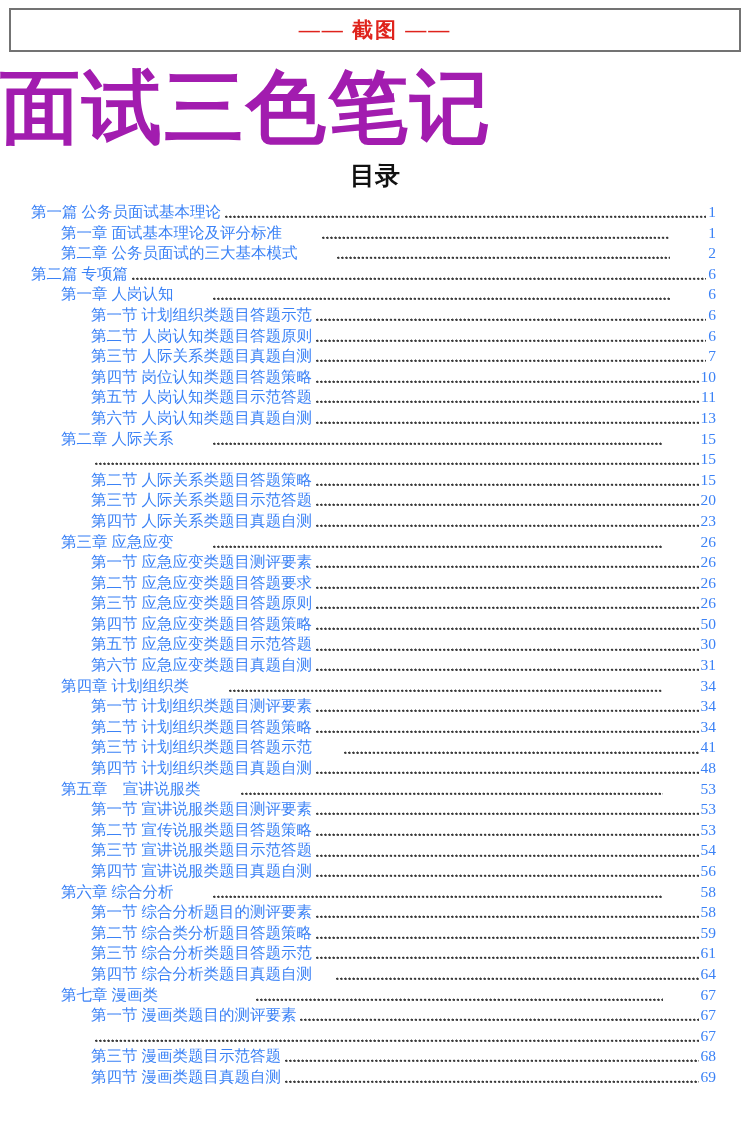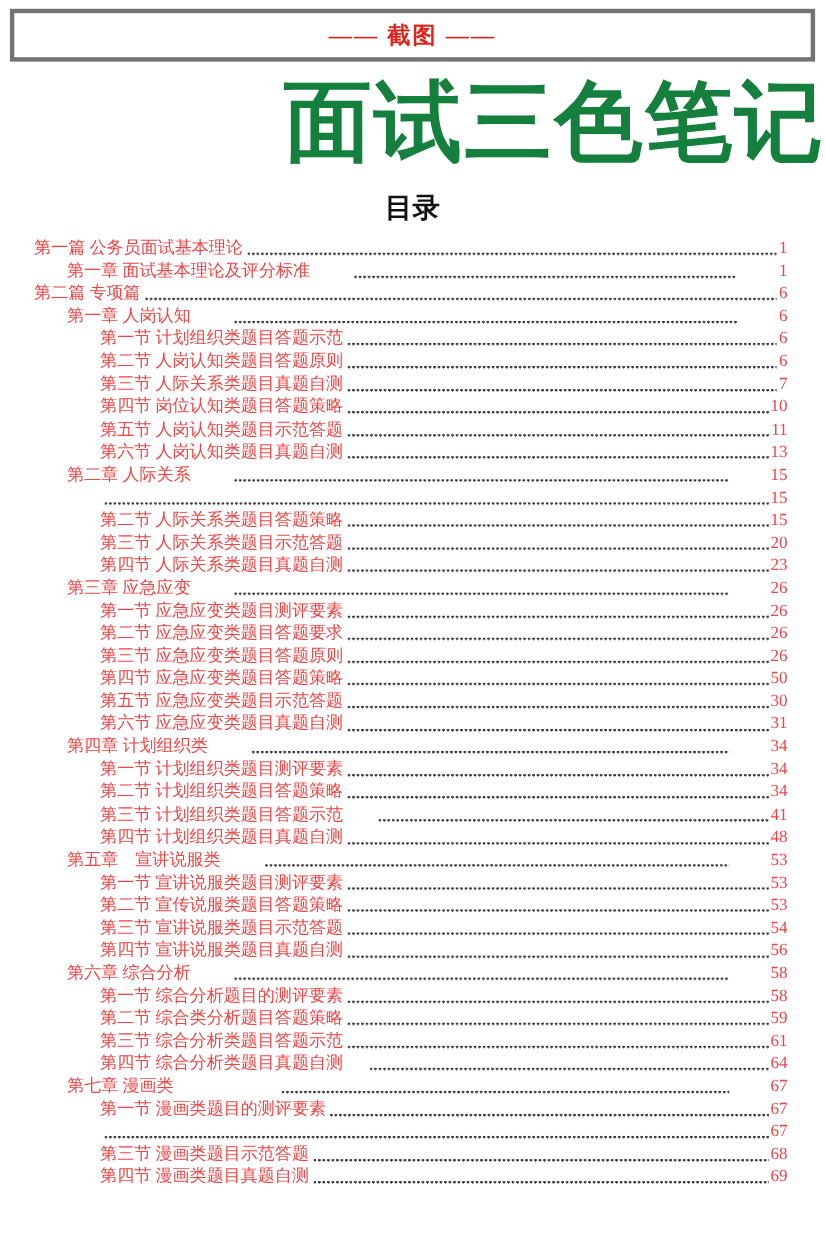--- a/index.html
+++ b/index.html
@@ -3,40 +3,40 @@
 <meta charset="utf-8">
 <style>
   html,body{margin:0;padding:0;}
   body{
     width:750px;height:1122px;background:#ffffff;
     font-family:"Liberation Serif","DejaVu Serif",serif;
     color:#1f1f1f;overflow:hidden;position:relative;
   }
   .banner{
     margin:8px 9px 0 9px;height:40px;
-    border:4px solid #737373;
+    border:2px solid #737373;
     display:flex;align-items:center;justify-content:center;
   }
   .banner-label{
     color:#df231c;font-weight:bold;font-size:21px;
     letter-spacing:2px;white-space:pre;
   }
   .doc-title{
-    margin:10px 0 0 0;text-align:right;
+    margin:10px 0 0 0;text-align:left;
     font-size:80px;line-height:92px;font-weight:700;
-    letter-spacing:2px;color:#15803d;
+    letter-spacing:2px;color:#a21caf;
   }
   .toc-heading{
-    margin:16px 0 0 0;text-align:center;
+    margin:6px 0 0 0;text-align:center;
     font-size:25px;line-height:32px;font-weight:700;color:#111;
   }
   .toc{margin:10px 34px 0 31px;}
   .toc-row{
     display:flex;height:20.6px;line-height:20.6px;
-    font-size:15.5px;color:#ef4444;
+    font-size:15.5px;color:#3b82f6;
   }
   .lv0{padding-left:0;}
   .lv1{padding-left:30px;gap:36px;}
   .lv2{padding-left:60px;}
   .toc-text{white-space:pre;flex:0 0 auto;}
   .leader{
     flex:1 1 auto;align-self:flex-end;height:4px;
     margin:0 2px 3.5px 4px;
     background-image:radial-gradient(circle at 1.3px 1.7px,#3b3b3b 1.05px,transparent 1.35px);
     background-size:4.1px 4px;background-repeat:repeat-x;
@@ -59,20 +59,25 @@
     <div class="toc-row lv0">
       <span class="toc-text">第一篇 公务员面试基本理论</span>
       <span class="leader"></span>
       <span class="pagenum">1</span>
     </div>
     <div class="toc-row lv1">
       <span class="toc-text">第一章 面试基本理论及评分标准</span>
       <span class="leader"></span>
       <span class="pagenum">1</span>
     </div>
+    <div class="toc-row lv1">
+      <span class="toc-text">第二章 公务员面试的三大基本模式</span>
+      <span class="leader"></span>
+      <span class="pagenum">2</span>
+    </div>
     <div class="toc-row lv0">
       <span class="toc-text">第二篇 专项篇</span>
       <span class="leader"></span>
       <span class="pagenum">6</span>
     </div>
     <div class="toc-row lv1">
       <span class="toc-text">第一章 人岗认知</span>
       <span class="leader"></span>
       <span class="pagenum">6</span>
     </div>

